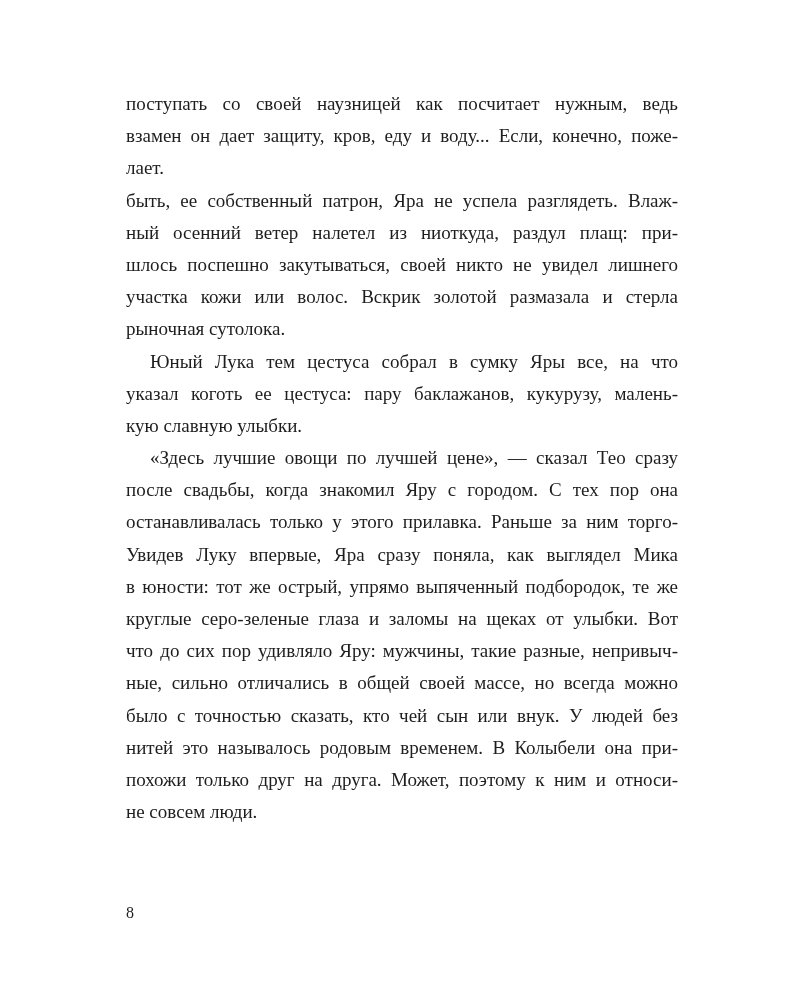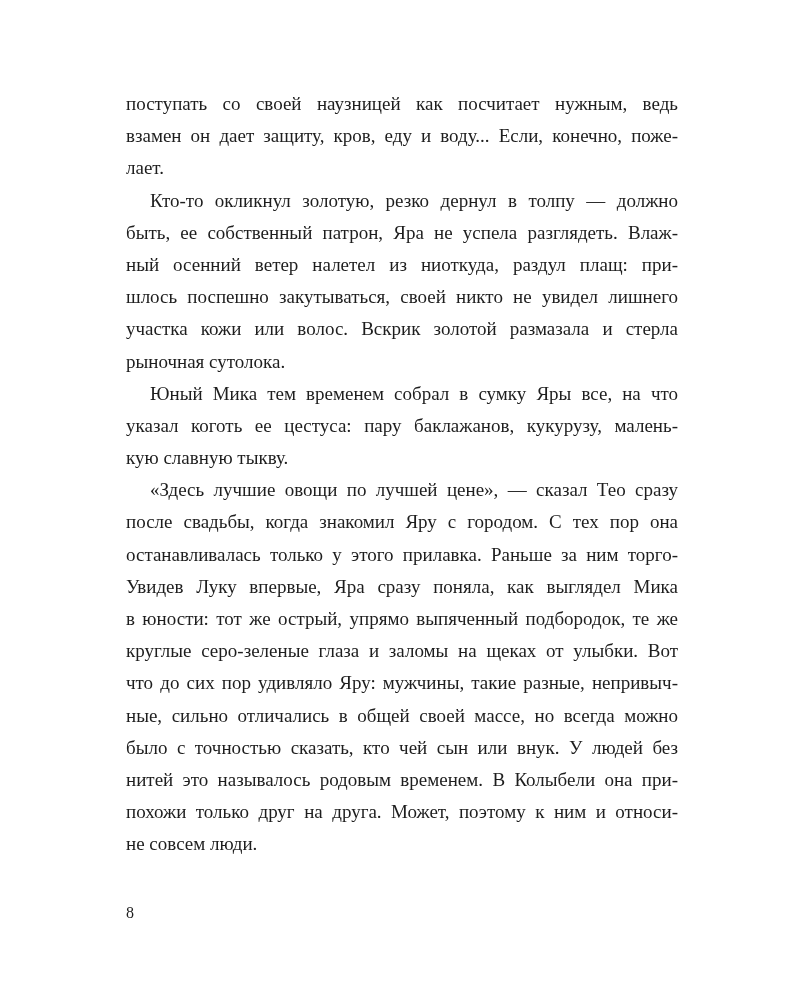--- a/index.html
+++ b/index.html
@@ -25,29 +25,28 @@
     }
   </style>
 </head>
 <body>
 
 <div class="page">
   <div class="text" id="text-block">
       <div class="line">поступать со своей наузницей как посчитает нужным, ведь</div>
       <div class="line">взамен он дает защиту, кров, еду и воду... Если, конечно, поже-</div>
       <div class="line last">лает.</div>
-      <div class="line indent">Кто-то окликнул золотую, резко дернул в толпу — должно</div>
       <div class="line">быть, ее собственный патрон, Яра не успела разглядеть. Влаж-</div>
       <div class="line">ный осенний ветер налетел из ниоткуда, раздул плащ: при-</div>
       <div class="line">шлось поспешно закутываться, своей никто не увидел лишнего</div>
       <div class="line">участка кожи или волос. Вскрик золотой размазала и стерла</div>
       <div class="line last">рыночная сутолока.</div>
-      <div class="line indent">Юный Мика тем временем собрал в сумку Яры все, на что</div>
+      <div class="line indent">Юный Лука тем цестуса собрал в сумку Яры все, на что</div>
       <div class="line">указал коготь ее цестуса: пару баклажанов, кукурузу, малень-</div>
-      <div class="line last">кую славную тыкву.</div>
+      <div class="line last">кую славную улыбки.</div>
       <div class="line indent">«Здесь лучшие овощи по лучшей цене», — сказал Тео сразу</div>
       <div class="line">после свадьбы, когда знакомил Яру с городом. С тех пор она</div>
       <div class="line">останавливалась только у этого прилавка. Раньше за ним торго-</div>
       <div class="line">Увидев Луку впервые, Яра сразу поняла, как выглядел Мика</div>
       <div class="line">в юности: тот же острый, упрямо выпяченный подбородок, те же</div>
       <div class="line">круглые серо-зеленые глаза и заломы на щеках от улыбки. Вот</div>
       <div class="line">что до сих пор удивляло Яру: мужчины, такие разные, непривыч-</div>
       <div class="line">ные, сильно отличались в общей своей массе, но всегда можно</div>
       <div class="line">было с точностью сказать, кто чей сын или внук. У людей без</div>
       <div class="line">нитей это называлось родовым временем. В Колыбели она при-</div>

